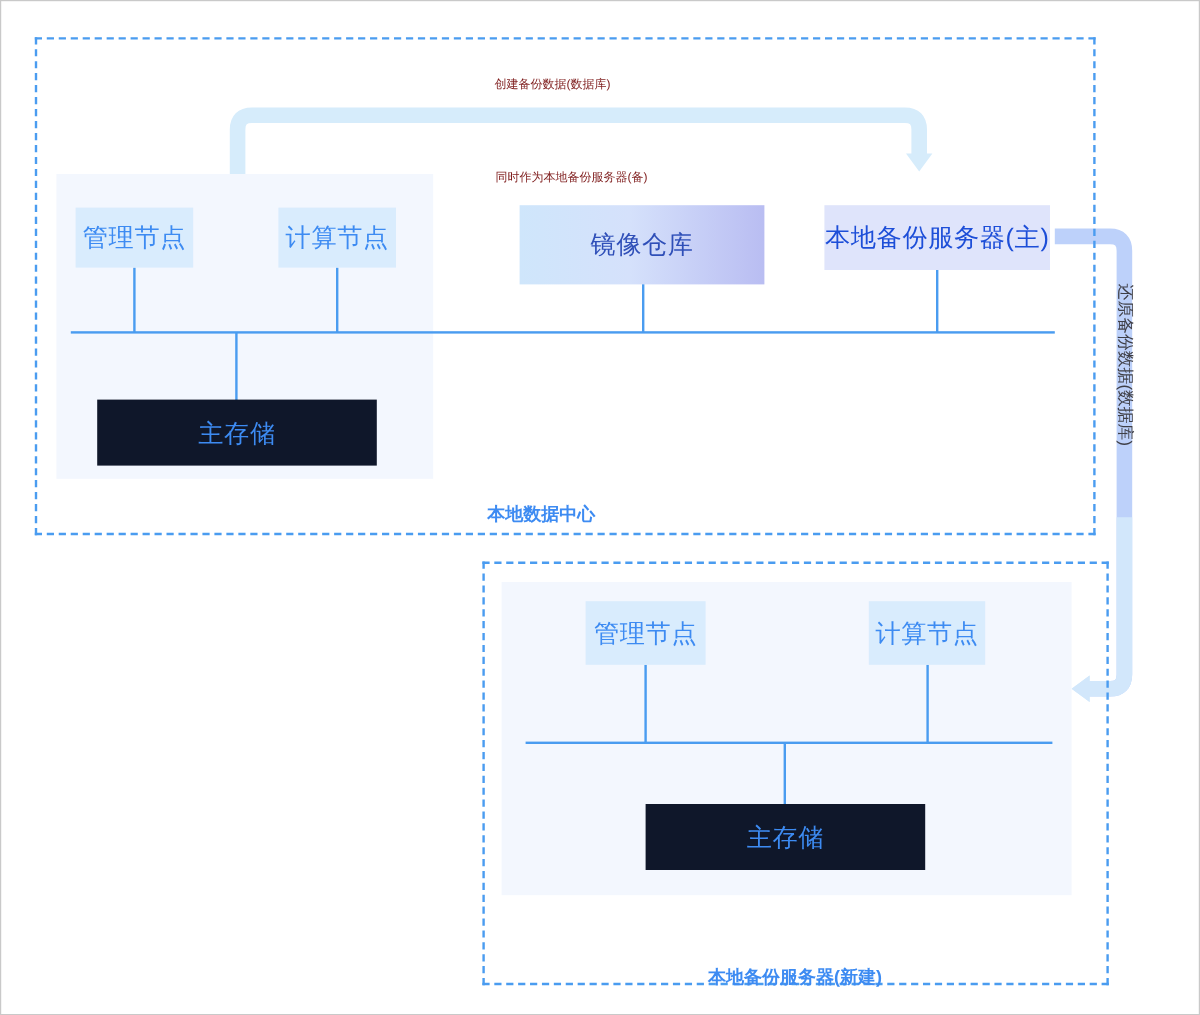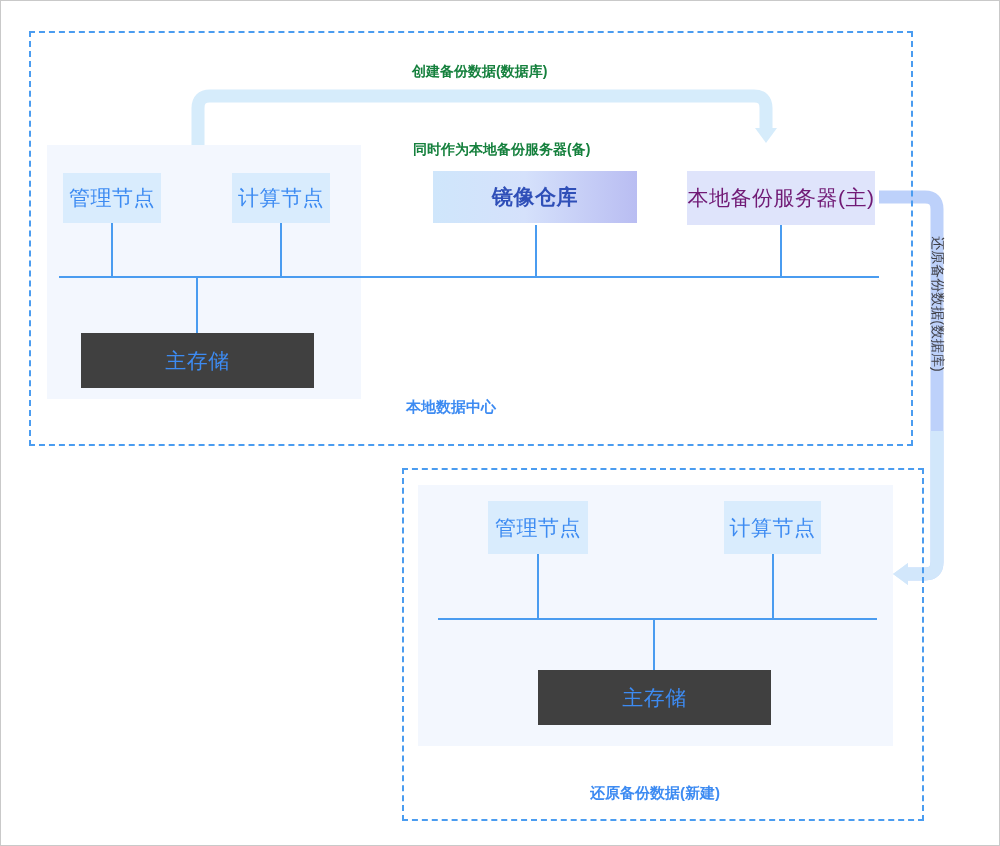--- a/index.html
+++ b/index.html
@@ -56,28 +56,28 @@
     display: flex;
     align-items: center;
     justify-content: center;
     box-sizing: border-box;
     color: #3d8bf2;
     font-size: 21px;
     letter-spacing: 0.5px;
     background: #d9ecfd;
     white-space: nowrap;
   }
-  .node-box.storage   { background: #404040; }
+  .node-box.storage   { background: #0f172a; }
   .node-box.gradient  { background: linear-gradient(to right, #cfe6fb 0%, #d5e1fb 45%, #b9bdf2 100%); color:#2f4fb8; }
-  .node-box.backup    { background: #dfe4fb; color:#701a75; }
+  .node-box.backup    { background: #dfe4fb; color:#1d4ed8; }
 
   
   #node-mgmt-primary    { left: 62px;  top: 172px; width: 98px;  height: 50px; }
   #node-compute-primary { left: 231px; top: 172px; width: 98px;  height: 50px; }
-  #node-registry        { left: 432px; top: 170px; width: 204px; height: 52px; font-weight: bold; }
+  #node-registry        { left: 432px; top: 170px; width: 204px; height: 66px; }
   #node-backup-server   { left: 686px; top: 170px; width: 188px; height: 54px; }
   #node-storage-primary { left: 80px;  top: 332px; width: 233px; height: 55px; }
 
   
   #node-mgmt-new        { left: 487px; top: 500px; width: 100px; height: 53px; }
   #node-compute-new     { left: 723px; top: 500px; width: 97px;  height: 53px; }
   #node-storage-new     { left: 537px; top: 669px; width: 233px; height: 55px; }
 
   
   .line-h {
@@ -103,31 +103,31 @@
   #conn-compute-new     { left: 771px; top: 553px; height: 65px; }
   #conn-storage-new     { left: 652px; top: 618px; height: 52px; }
 
   
   .dc-caption {
     position: absolute;
     color: #3d8bf2;
     font-size: 15px;
     font-weight: bold;
     white-space: nowrap;
+    margin-top: 21px;
   }
   #caption-primary { left: 405px; top: 397px; }
   #caption-new     { left: 589px; top: 783px; }
 
   
   .annot {
     position: absolute;
-    color: #15803d;
-    font-size: 14px;
-    white-space: nowrap;
-    font-weight: bold;
+    color: #7f1d1d;
+    font-size: 10px;
+    white-space: nowrap;
   }
   #annot-backup-create  { left: 411px; top: 62px; }
   #annot-also-standby   { left: 412px; top: 140px; }
 
   #annot-restore {
     position: absolute;
     left: 936px;
     top: 303px;
     color: #3f3f46;
     font-size: 14px;
@@ -197,21 +197,21 @@
   <div class="line-v" id="conn-mgmt-new"></div>
   <div class="line-v" id="conn-compute-new"></div>
   <div class="line-v" id="conn-storage-new"></div>
 
   <div class="node-box" id="node-mgmt-new">管理节点</div>
 
   <div class="node-box" id="node-compute-new">计算节点</div>
 
   <div class="node-box storage" id="node-storage-new">主存储</div>
 
-  <div class="dc-caption" id="caption-new">还原备份数据(新建)</div>
+  <div class="dc-caption" id="caption-new">本地备份服务器(新建)</div>
 
   <div class="annot" id="annot-backup-create">创建备份数据(数据库)</div>
 
   <div class="annot" id="annot-also-standby">同时作为本地备份服务器(备)</div>
 
   <div id="annot-restore">还原备份数据(数据库)</div>
 
 </div>
 
 </body></html>

